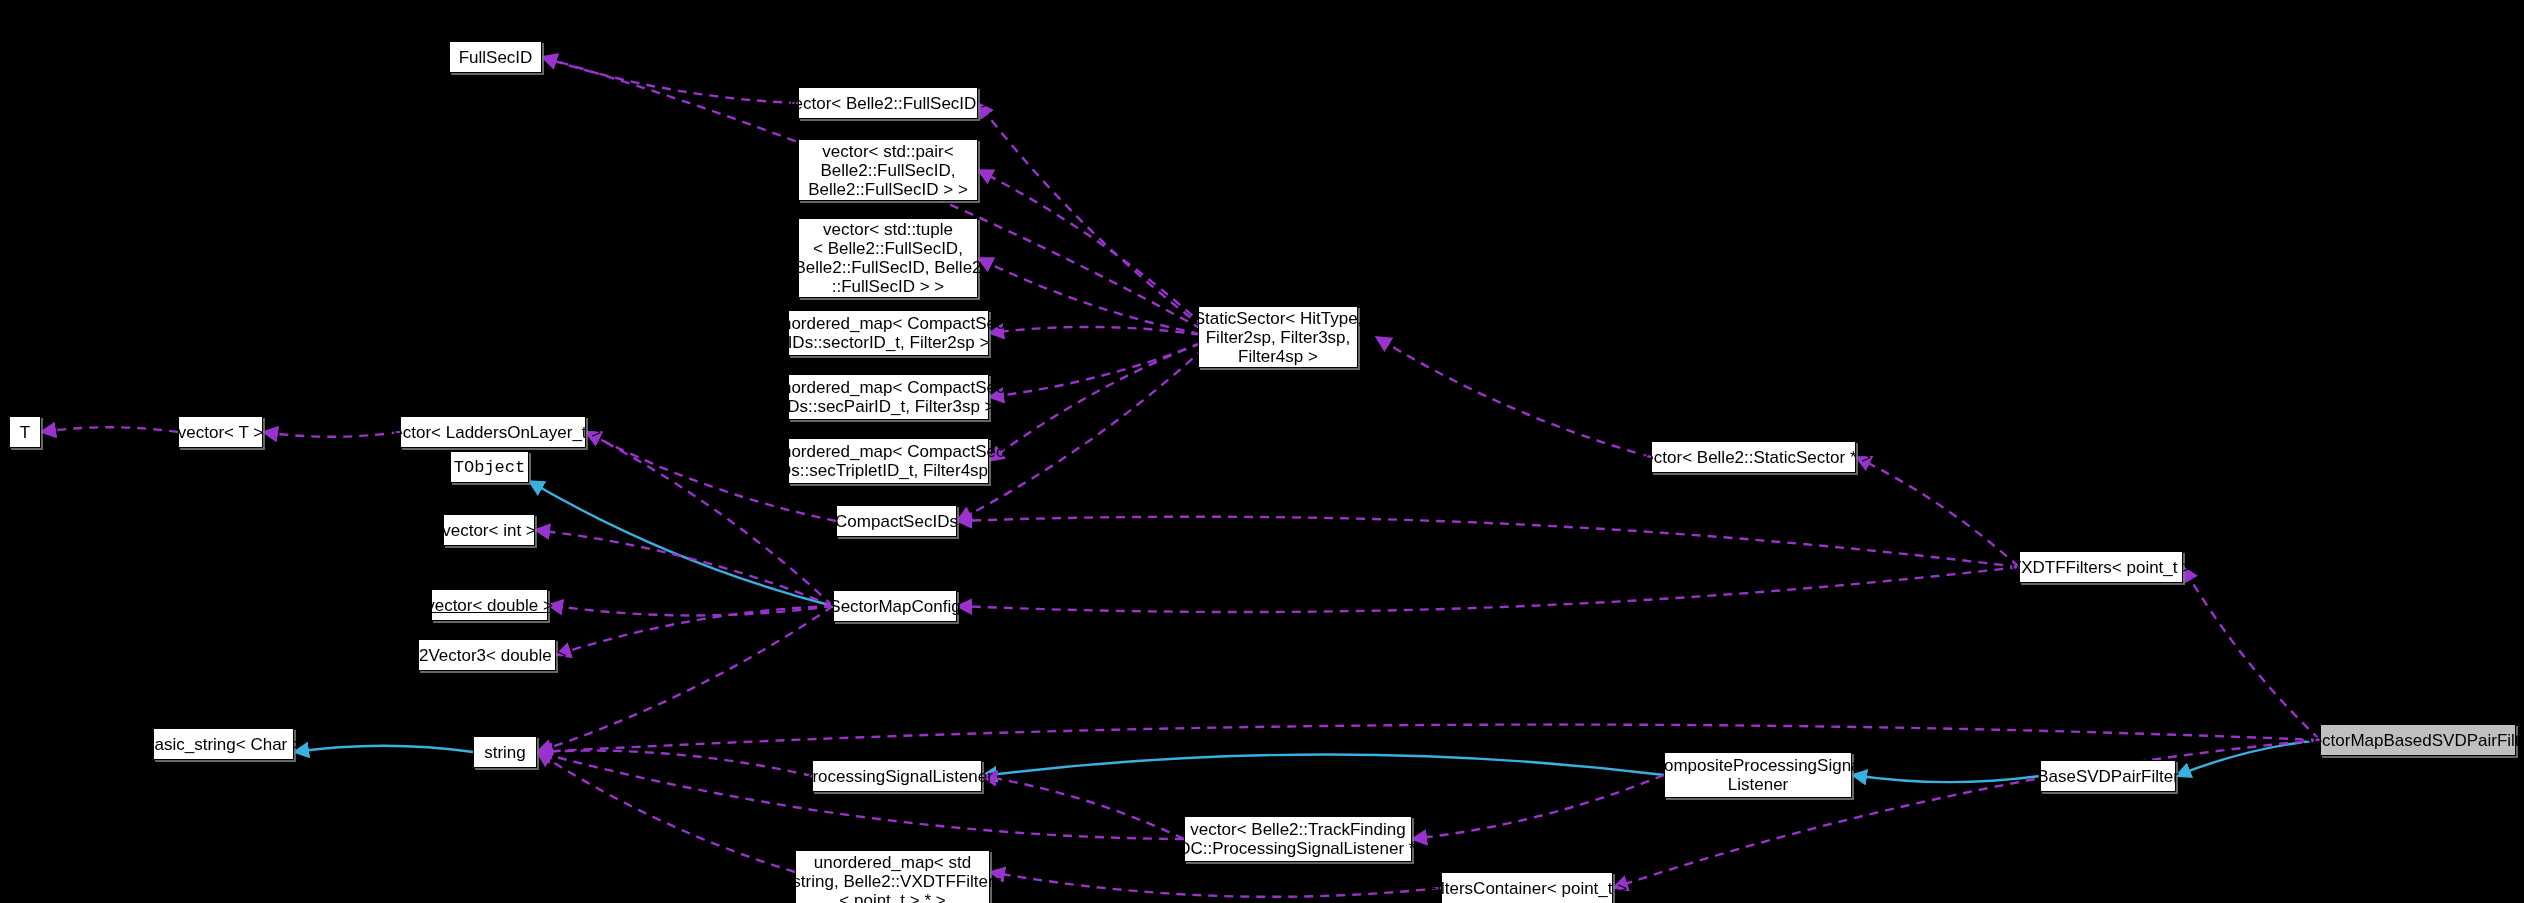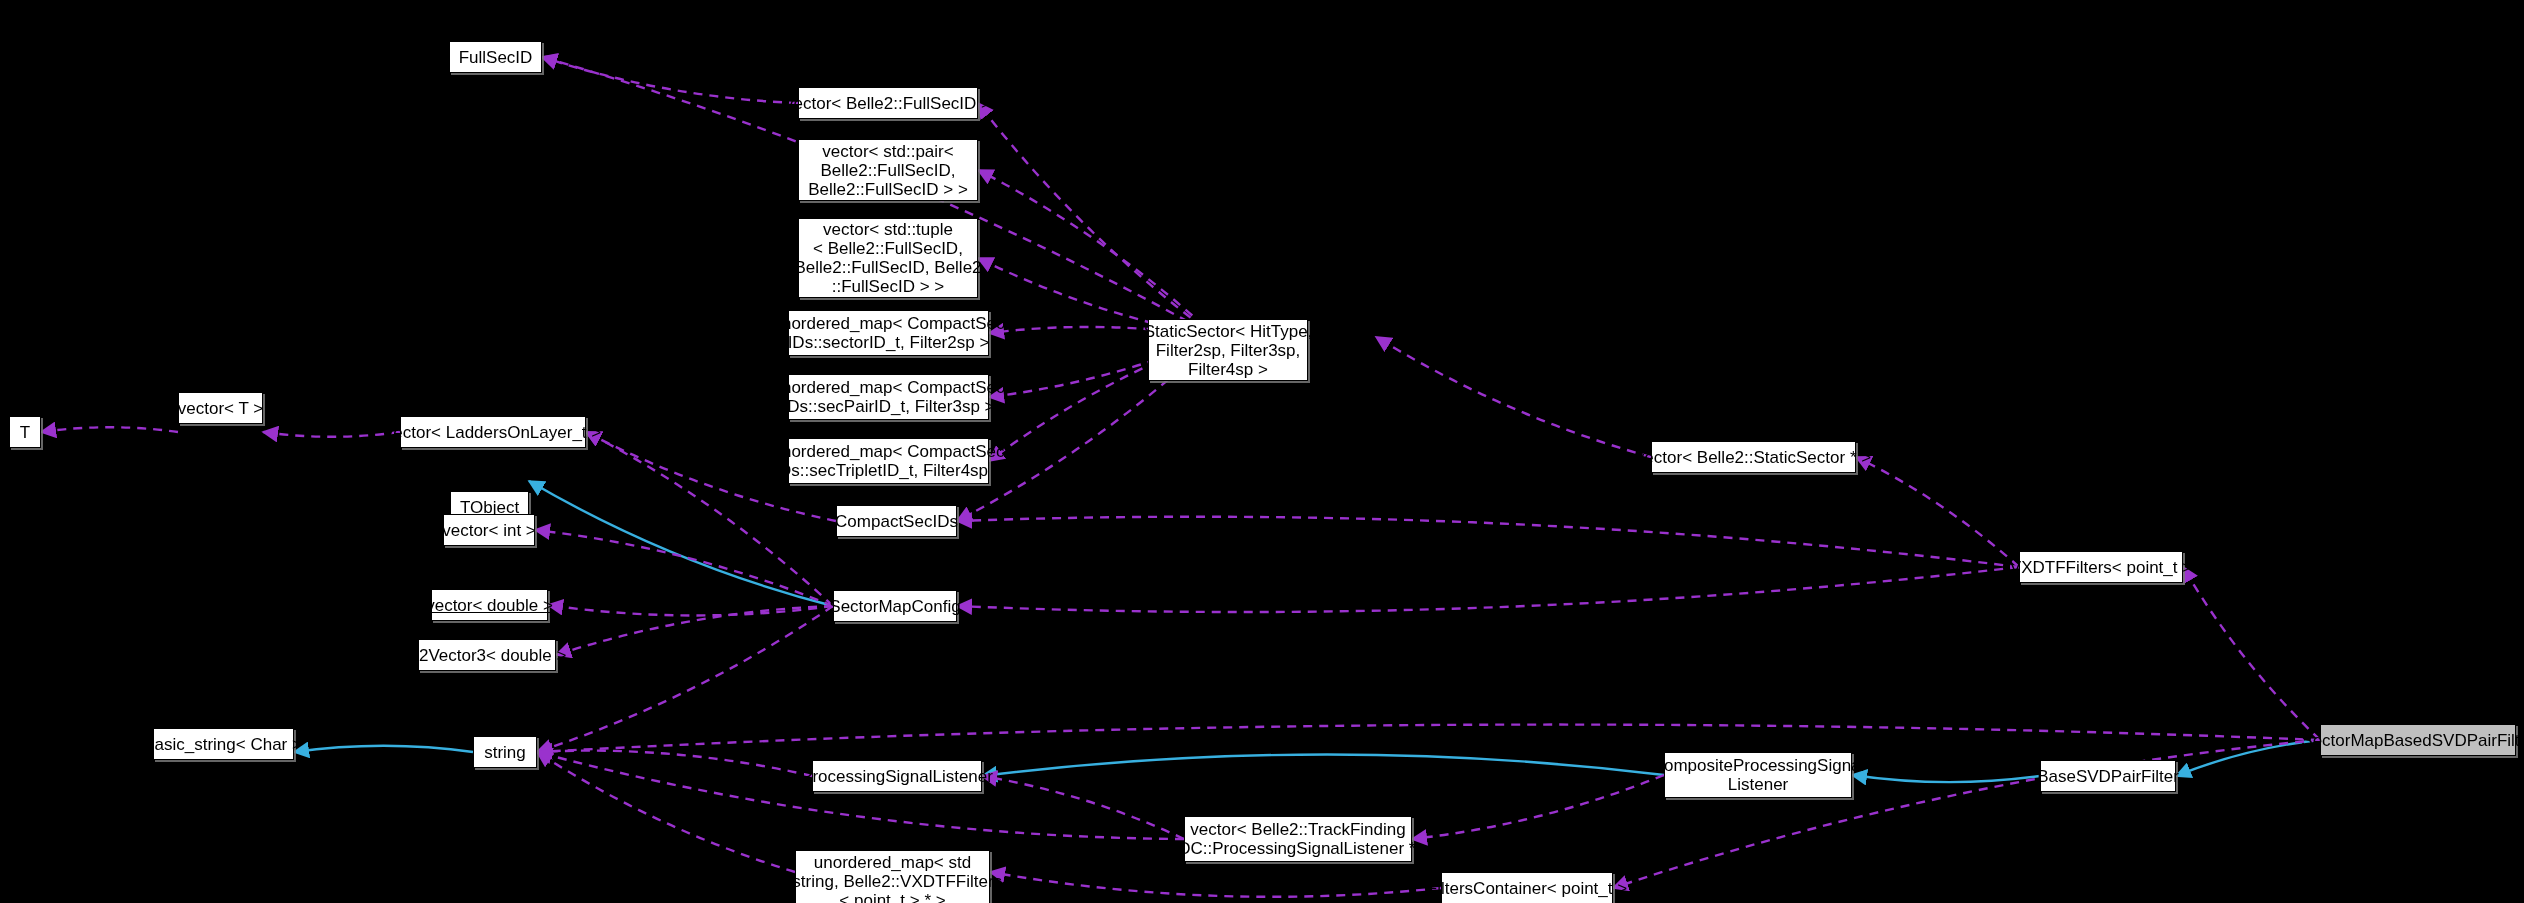--- a/index.html
+++ b/index.html
@@ -108,27 +108,27 @@
       <div class="node" style="left: 798px; top: 218px; width: 180px; height: 80px;"><span class="lbl">vector&lt; std::tuple
 &lt; Belle2::FullSecID,
 Belle2::FullSecID, Belle2
 ::FullSecID &gt; &gt;</span></div>
       <div class="node" style="left: 788px; top: 310px; width: 201px; height: 46px;"><span class="lbl">unordered_map&lt; CompactSec
 IDs::sectorID_t, Filter2sp &gt;</span></div>
       <div class="node" style="left: 788px; top: 374px; width: 201px; height: 46px;"><span class="lbl">unordered_map&lt; CompactSec
 IDs::secPairID_t, Filter3sp &gt;</span></div>
       <div class="node" style="left: 788px; top: 438px; width: 201px; height: 46px;"><span class="lbl">unordered_map&lt; CompactSec
 IDs::secTripletID_t, Filter4sp &gt;</span></div>
-      <div class="node" style="left: 1148px; top: 306px; width: 160px; height: 62px; margin-top: 13px;"><span class="lbl">StaticSector&lt; HitType,
+      <div class="node" style="left: 1198px; top: 306px; width: 160px; height: 62px;"><span class="lbl">StaticSector&lt; HitType,
 Filter2sp, Filter3sp,
 Filter4sp &gt;</span></div>
       <div class="node" style="left: 9px; top: 416px; width: 32px; height: 32px;"><span class="lbl">T</span></div>
-      <div class="node" style="left: 178px; top: 392px; width: 85px; height: 32px;"><span class="lbl">vector&lt; T &gt;</span></div>
+      <div class="node" style="left: 178px; top: 416px; width: 85px; height: 32px;"><span class="lbl">vector&lt; T &gt;</span></div>
       <div class="node" style="left: 400px; top: 416px; width: 186px; height: 32px;"><span class="lbl">vector&lt; LaddersOnLayer_t &gt;</span></div>
-      <div class="node" style="left: 450px; top: 491px; width: 79px; height: 32px;"><span class="lbl">TObject</span></div>
+      <div class="node" style="left: 450px; top: 451px; width: 79px; height: 32px; font-family: Liberation Mono, monospace;"><span class="lbl">TObject</span></div>
       <div class="node" style="left: 443px; top: 514px; width: 92px; height: 32px;"><span class="lbl">vector&lt; int &gt;</span></div>
       <div class="node" style="left: 431px; top: 589px; width: 117px; height: 32px; text-decoration: underline;"><span class="lbl">vector&lt; double &gt;</span></div>
       <div class="node" style="left: 418px; top: 639px; width: 138px; height: 32px;"><span class="lbl">B2Vector3&lt; double &gt;</span></div>
       <div class="node" style="left: 836px; top: 505px; width: 121px; height: 32px; align-items: center;"><span class="lbl">CompactSecIDs</span></div>
       <div class="node" style="left: 833px; top: 590px; width: 124px; height: 32px;"><span class="lbl">SectorMapConfig</span></div>
       <div class="node" style="left: 1651px; top: 441px; width: 205px; height: 32px;"><span class="lbl">vector&lt; Belle2::StaticSector * &gt;</span></div>
       <div class="node" style="left: 2019px; top: 551px; width: 164px; height: 32px;"><span class="lbl">VXDTFFilters&lt; point_t &gt;</span></div>
       <div class="node" style="left: 153px; top: 712px; width: 141px; height: 32px; margin-top: 16px;"><span class="lbl">basic_string&lt; Char &gt;</span></div>
       <div class="node" style="left: 473px; top: 736px; width: 64px; height: 32px;"><span class="lbl">string</span></div>
       <div class="node" style="left: 812px; top: 760px; width: 170px; height: 32px;"><span class="lbl">ProcessingSignalListener</span></div>

